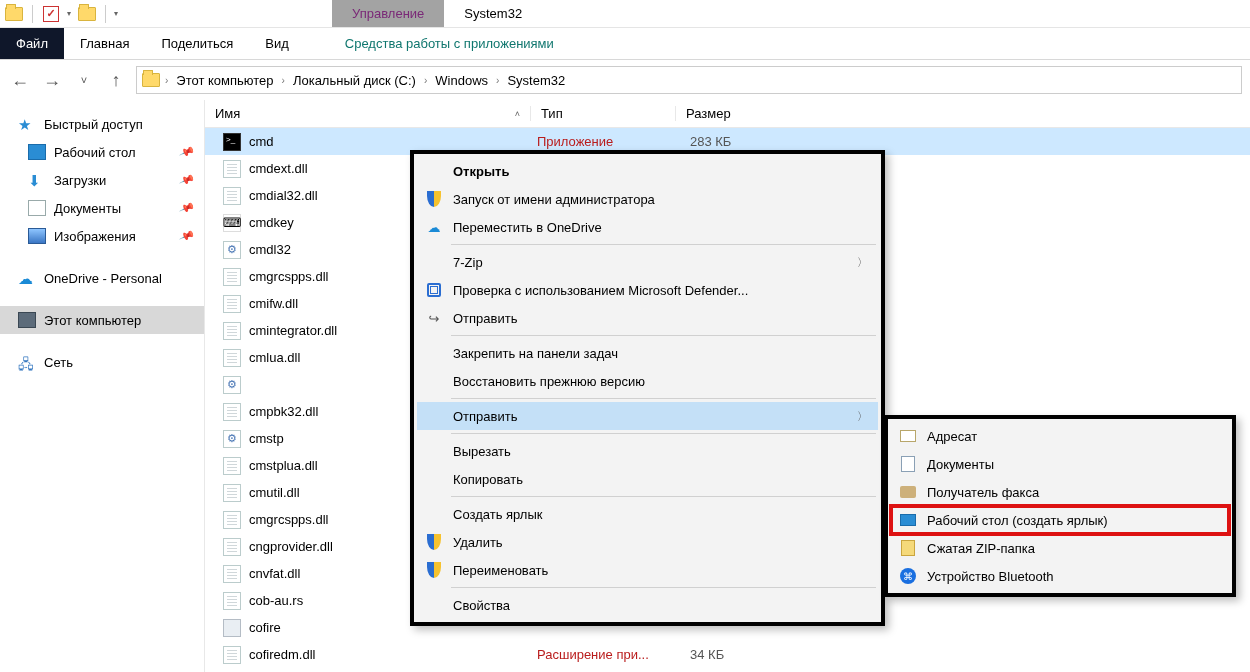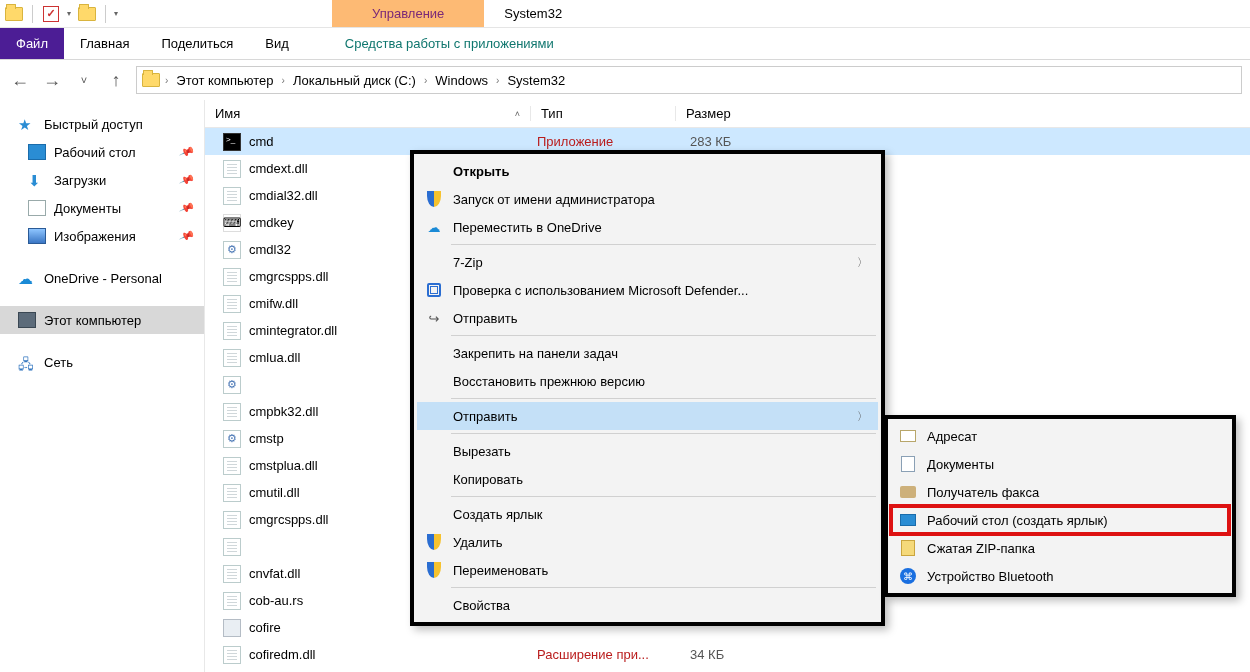--- a/index.html
+++ b/index.html
@@ -7,26 +7,26 @@
 
 .titlebar{height:28px;display:flex;align-items:stretch;border-bottom:1px solid #e5e5e5;}
 .titlebar .qat{display:flex;align-items:center;padding:0 4px;gap:6px;}
 .qat-icon{width:20px;height:20px;display:flex;align-items:center;justify-content:center;}
 .folder-icon{width:18px;height:14px;background:#ffd96a;border:1px solid #d9b43e;border-radius:1px;position:relative;}
 .folder-icon:before{content:"";position:absolute;top:-4px;left:0;width:8px;height:4px;background:#ffd96a;border:1px solid #d9b43e;border-bottom:none;border-radius:1px 1px 0 0;}
 .check-icon{width:16px;height:16px;border:1px solid #c33;display:flex;align-items:center;justify-content:center;color:#c33;font-weight:bold;font-size:11px;}
 .qat-sep{width:1px;height:18px;background:#ccc;margin:0 2px;}
 .qat-drop{font-size:8px;color:#666;}
 .title-tabs{display:flex;align-items:stretch;margin-left:210px;}
-.title-tab{padding:0 40px;display:flex;align-items:center;background:#fdba74;color:#7a2977;font-size:13px;}
+.title-tab{padding:0 20px;display:flex;align-items:center;background:#a3a3a3;color:#7a2977;font-size:13px;}
 .title-text{display:flex;align-items:center;padding:0 20px;}
 
 .ribbon{height:32px;display:flex;align-items:stretch;border-bottom:1px solid #d8d8d8;}
 .ribbon-tab{padding:0 16px;display:flex;align-items:center;cursor:pointer;}
-.ribbon-tab.file{background:#4c1d95;color:#fff;}
+.ribbon-tab.file{background:#0f172a;color:#fff;}
 .ribbon-tab.tools{color:#0f766e;}
 
 .navbar{height:40px;display:flex;align-items:center;padding:4px 8px;gap:8px;}
 .nav-btn{width:24px;height:24px;display:flex;align-items:center;justify-content:center;color:#555;font-size:18px;cursor:pointer;}
 .nav-btn.small{font-size:11px;}
 .addressbar{flex:1;height:28px;border:1px solid #ccc;display:flex;align-items:center;padding:0 4px;gap:4px;}
 .crumb{padding:0 4px;cursor:pointer;}
 .crumb-sep{color:#777;font-size:10px;}
 
 .body{display:flex;height:calc(672px - 28px - 32px - 40px);}
@@ -257,20 +257,21 @@
         <div class="row">
           <span class="fi fi-dll"></span>
           <span class="cell-name">cmutil.dll</span>
         </div>
         <div class="row">
           <span class="fi fi-dll"></span>
           <span class="cell-name">cmgrcspps.dll</span>
         </div>
         <div class="row">
           <span class="fi fi-dll"></span>
+          <span class="cell-name">cngprovider.dll</span>
         </div>
         <div class="row">
           <span class="fi fi-dll"></span>
           <span class="cell-name">cnvfat.dll</span>
         </div>
         <div class="row">
           <span class="fi fi-dll"></span>
           <span class="cell-name">cob-au.rs</span>
         </div>
         <div class="row">

